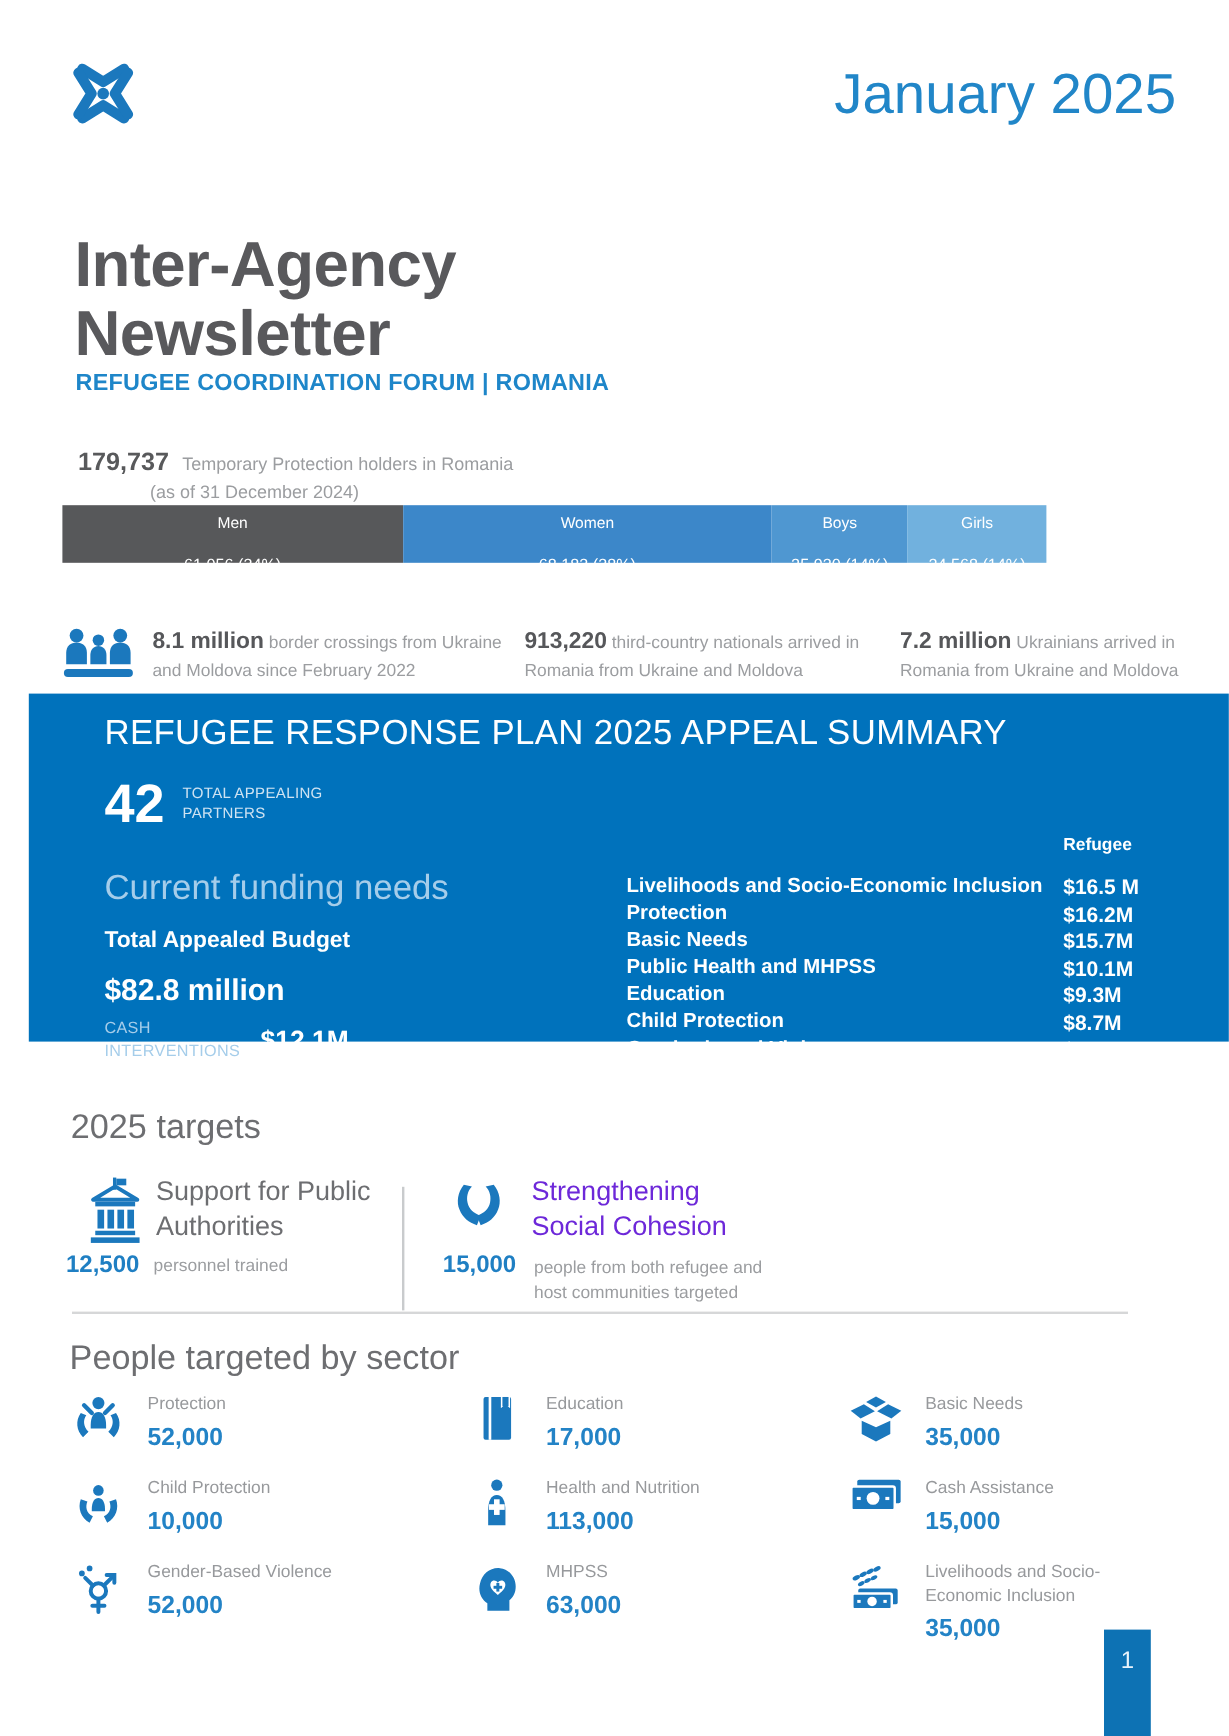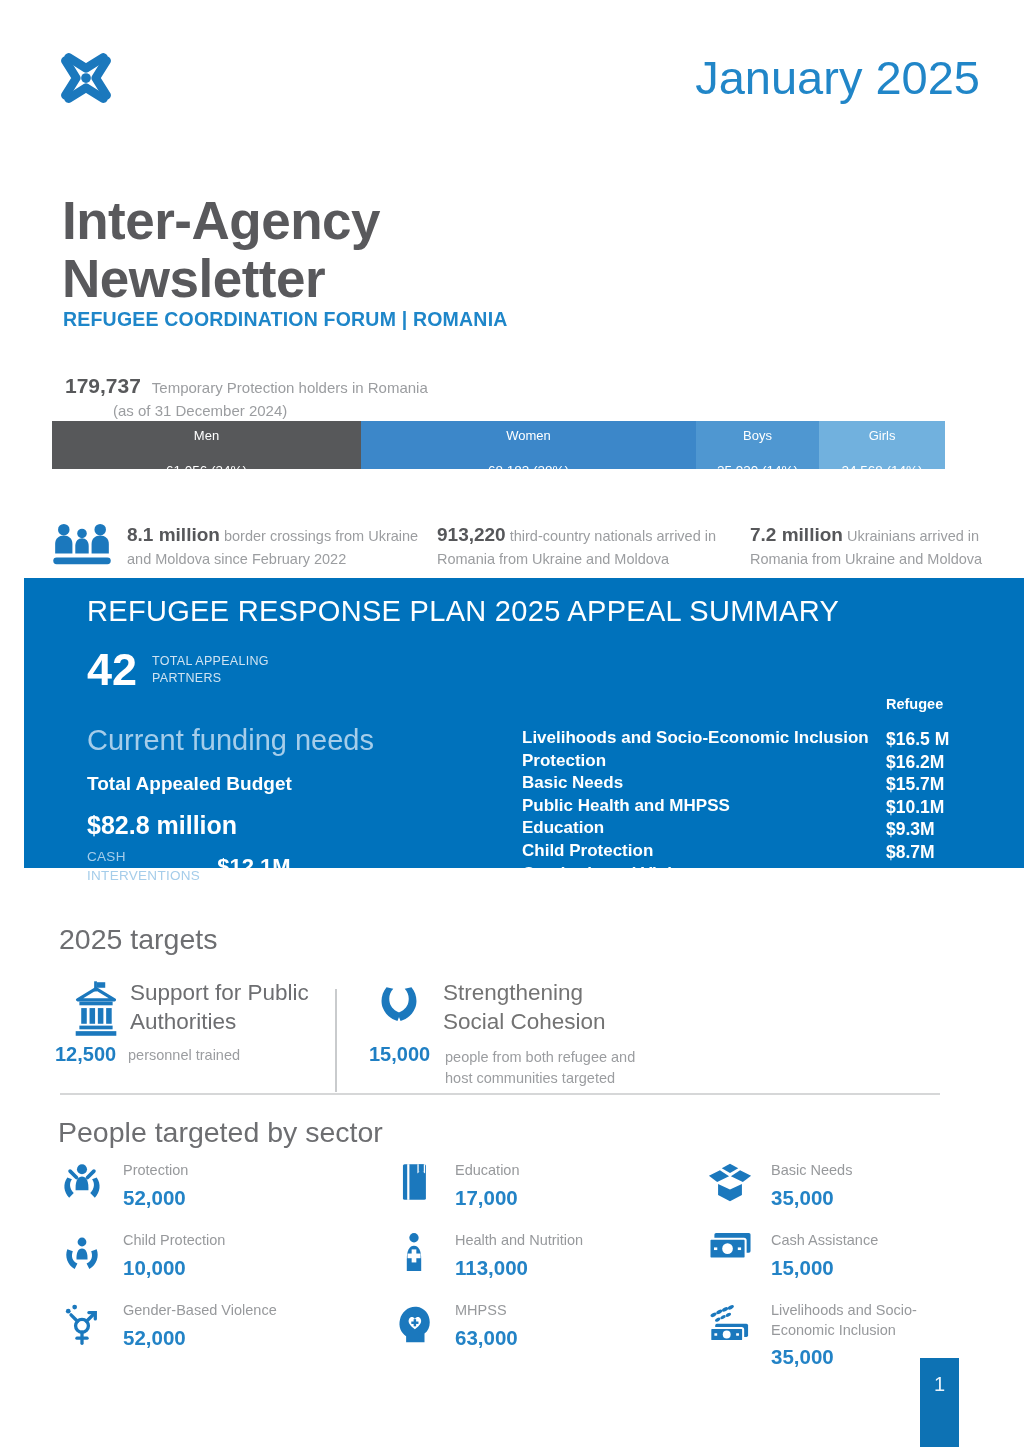--- a/index.html
+++ b/index.html
@@ -10,23 +10,23 @@
   }
   
   .logo { position:absolute; left:60px; top:52px; display:flex; align-items:center; gap:11px; }
   .logo-text { font-size:13.5px; font-weight:bold; color:#1b78bd; line-height:1.3; }
   .date { position:absolute; top:50px; right:44px; font-size:47px; color:#2186c8; }
   .title { position:absolute; left:62px; top:160px; font-size:53px; font-weight:bold; color:#59595c; line-height:1.1; letter-spacing:-0.5px;margin-top:32px; }
   .subtitle { position:absolute; left:63px; top:308px; font-size:19.5px; font-weight:bold; color:#1e86c9; letter-spacing:0.2px; }
   
   .tp { position:absolute; left:65px; top:374px; font-size:15px; color:#9b9da0; }
   .tp-value { font-size:21px; font-weight:bold; color:#58595b; margin-right:7px; }
-  .tp-asof { margin-left:48px; margin-top:4px; }
-  
-  .demo-bar { position:absolute; left:52px; top:421px; width:893px; height:48px; display:flex; }
+  .tp-asof { margin-left:60px; margin-top:4px; }
+  
+  .demo-bar { position:absolute; left:52px; top:421px; width:820px; height:48px; display:flex; }
   .demo-seg { color:#fff; text-align:center; padding-top:7px; flex-basis:0; min-width:0; }
   .demo-name { font-size:13px; }
   .demo-val  { font-size:13.5px; margin-top:20px; }
   
   .stats-row { position:absolute; left:0; top:521px; width:1024px; height:62px; }
   .stat { position:absolute; top:0; font-size:14.5px; color:#9b9da0; line-height:1.45; }
   .stat b { font-size:19px; color:#56575a; }
   .stats-row .stat:nth-of-type(1) { left:127px; width:306px; }
   .stats-row .stat:nth-of-type(2) { left:437px; width:292px; }
   .stats-row .stat:nth-of-type(3) { left:750px; width:262px; }
@@ -49,21 +49,21 @@
   .sector-name { width:364px; font-size:17px; font-weight:bold; white-space:nowrap; }
   .sector-amount { font-size:17.5px; font-weight:bold; padding-top:1px; }
   
   .targets-h { position:absolute; left:59px; top:923px; font-size:28.5px; color:#6d6e71; font-weight:normal; }
   .t-icon1 { position:absolute; left:72px; top:980px; }
   .t-title1 { position:absolute; left:130px; top:979px; font-size:22.5px; color:#6d6e71; line-height:1.28; width:215px; }
   .t-val1 { position:absolute; left:55px; top:1043px; font-size:20px; font-weight:bold; color:#1f7fc3; }
   .t-desc1 { position:absolute; left:128px; top:1047px; font-size:14.5px; color:#9b9da0; }
   .v-div { position:absolute; left:335px; top:989px; width:2px; height:103px; background:#c9cbcd; }
   .t-icon2 { position:absolute; left:372px; top:985px; }
-  .t-title2 { position:absolute; left:443px; top:979px; font-size:22.5px; color:#737373; line-height:1.28; width:205px; }
+  .t-title2 { position:absolute; left:443px; top:979px; font-size:22.5px; color:#6d28d9; line-height:1.28; width:205px; }
   .t-val2 { position:absolute; left:369px; top:1043px; font-size:20px; font-weight:bold; color:#1f7fc3; }
   .t-desc2 { position:absolute; left:445px; top:1047px; font-size:14.5px; color:#9b9da0; width:218px; line-height:1.45; }
   .h-div { position:absolute; left:60px; top:1093px; width:880px; height:2px; background:#d6d7d8; }
   
   .grid-h { position:absolute; left:58px; top:1116px; font-size:28.5px; color:#6d6e71; font-weight:normal; }
   .sector-grid { position:absolute; left:58px; top:1161px; width:940px; display:grid; grid-template-columns:332px 316px 292px; grid-auto-rows:70px; }
   .cell { display:flex; gap:17px; align-items:flex-start; }
   .cell-icon { width:48px; display:flex; justify-content:center; flex:0 0 48px; }
   .cell-label { font-size:14.5px; color:#97999c; line-height:1.35; max-width:178px; }
   .cell-value { font-size:20.5px; font-weight:bold; color:#2383c6; margin-top:5px; }

